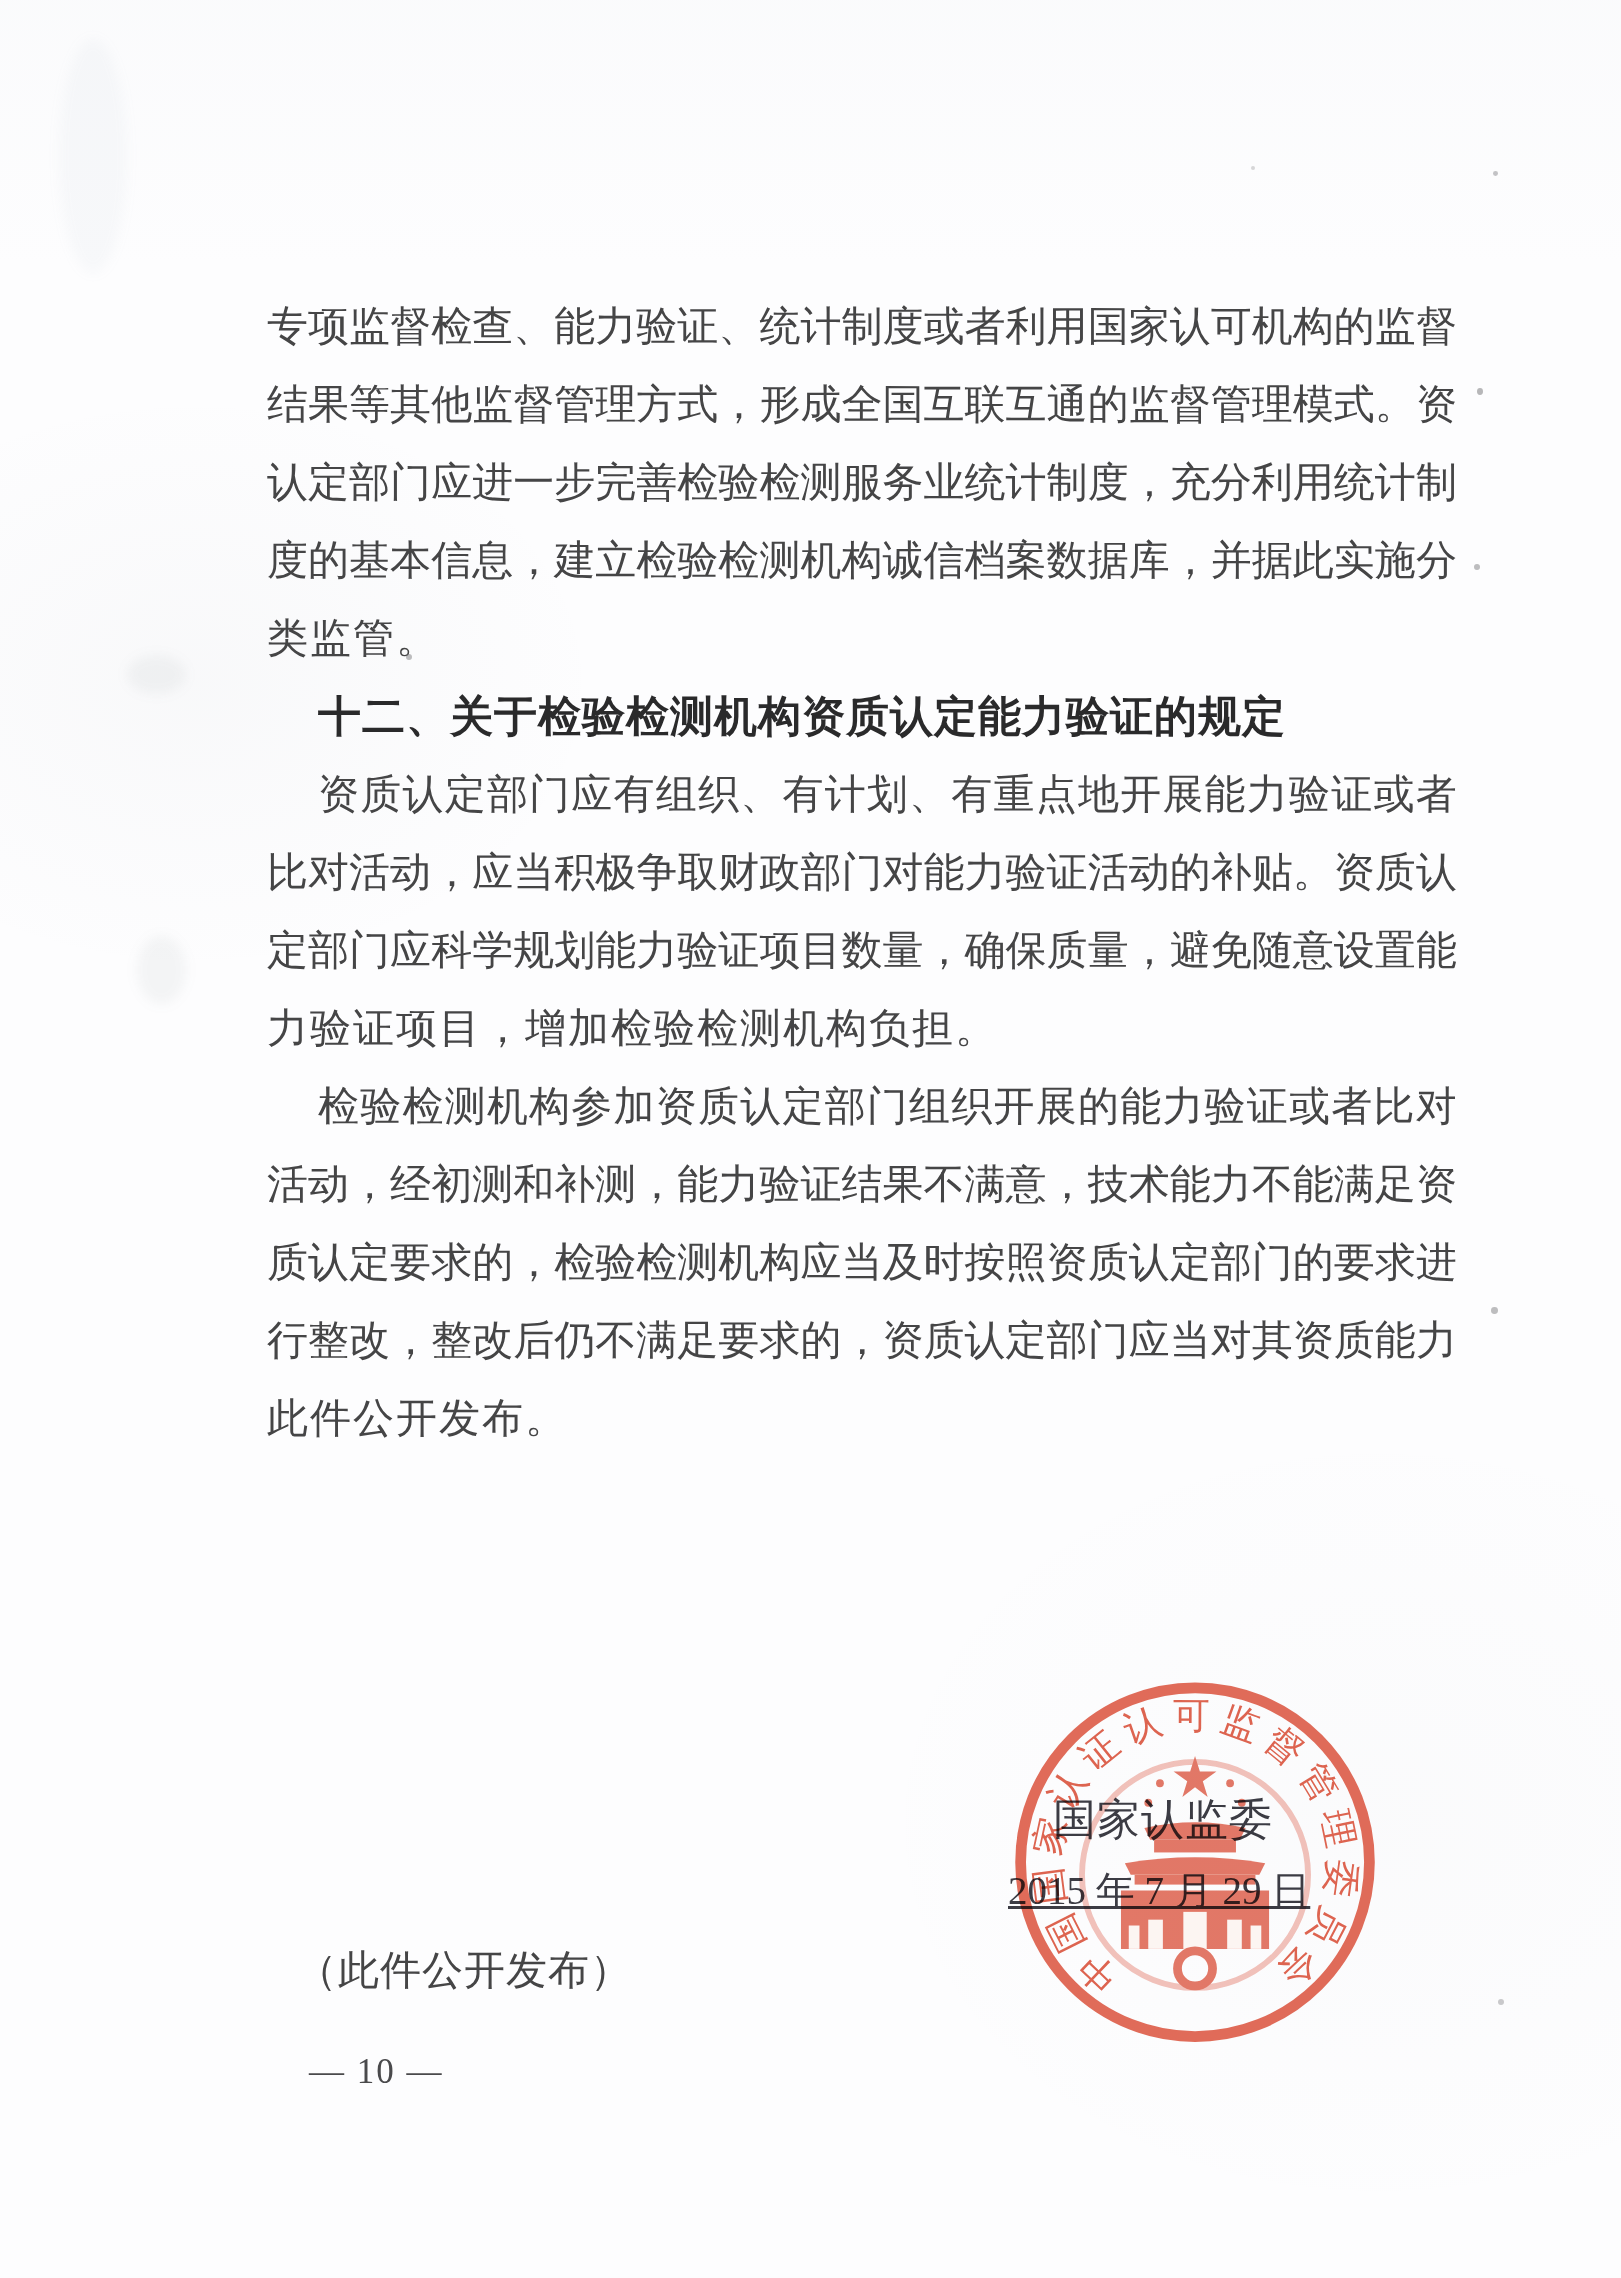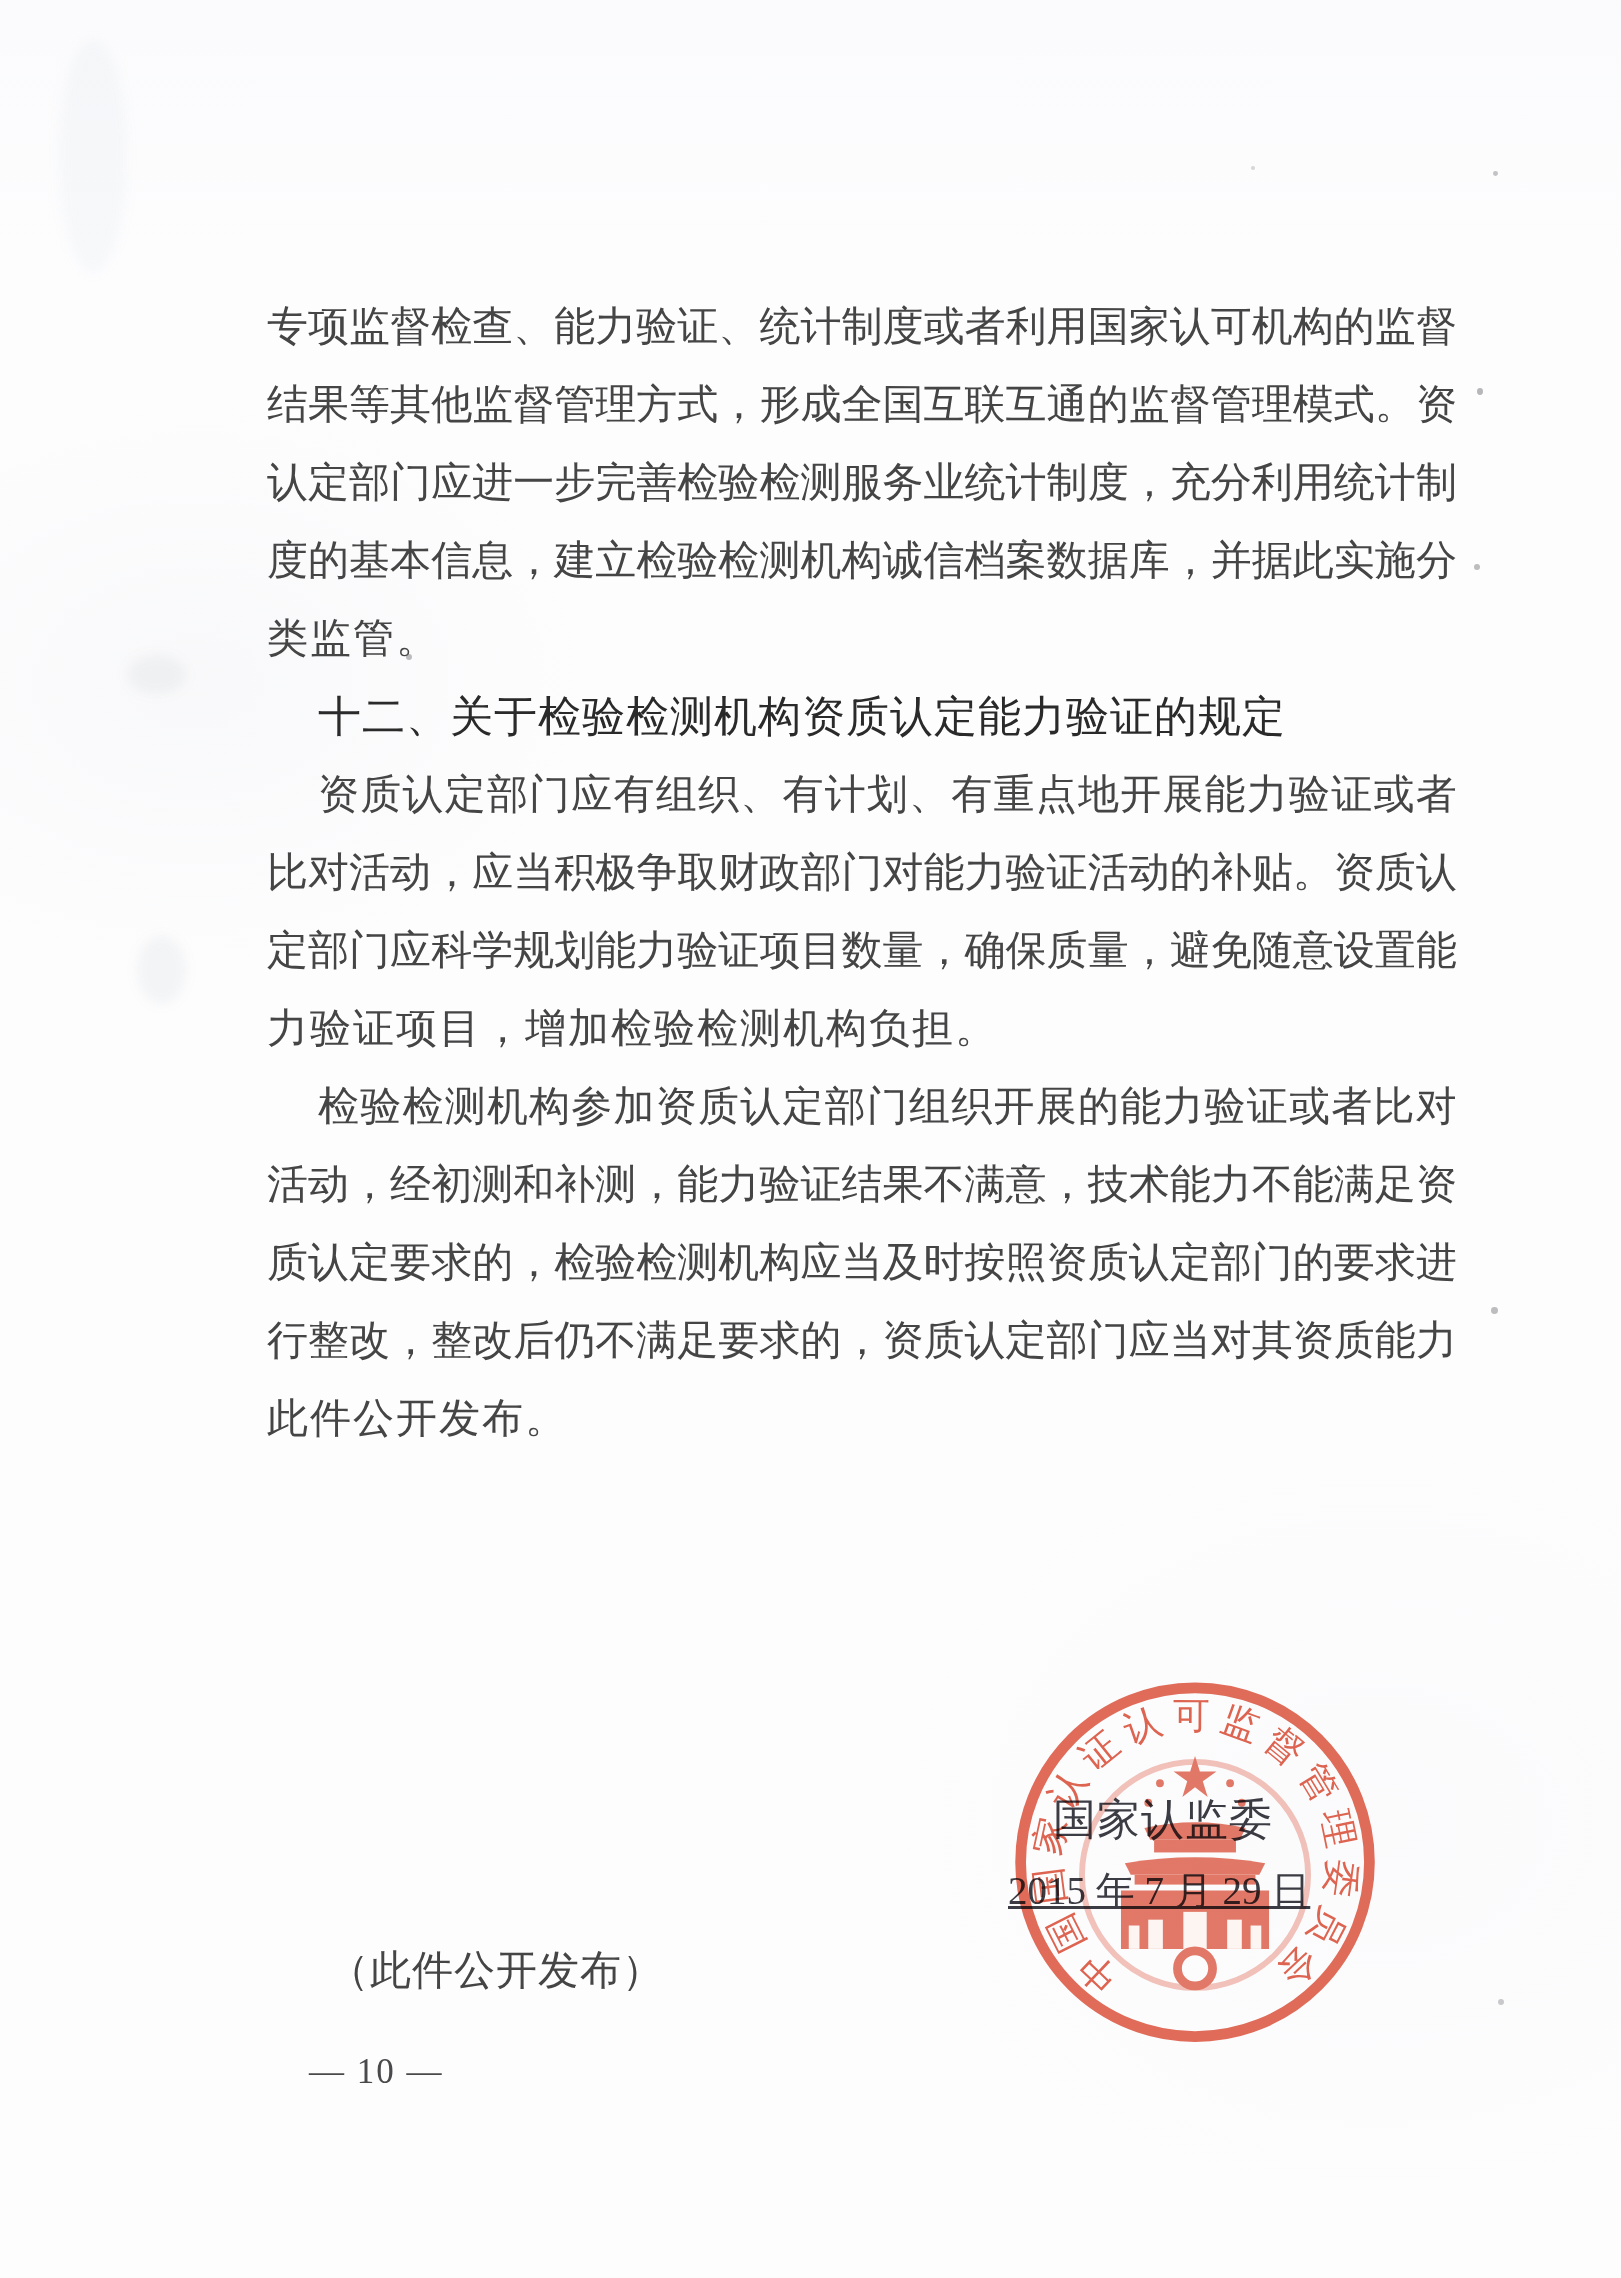--- a/index.html
+++ b/index.html
@@ -23,36 +23,36 @@
   .textcol{position:absolute;left:267px;top:287px;width:1190px;}
   .line{
     height:78px;line-height:78px;
     font-size:41px;color:#454546;
     letter-spacing:2px;white-space:nowrap;
   }
   .line.just{display:flex;justify-content:space-between;letter-spacing:0;}
   .line.ind{padding-left:51px;}
   .line.head{
     font-family:"Liberation Sans","DejaVu Sans",sans-serif;
-    font-weight:400;font-size:43px;color:#2a2a2b;letter-spacing:1px;
+    font-weight:700;font-size:43px;color:#2a2a2b;letter-spacing:1px;
   }
   .seal{position:absolute;left:1006px;top:1674px;width:380px;height:390px;opacity:0.92;}
   .sign-org{
     position:absolute;left:1053px;top:1796px;
     font-size:43px;color:#3c3c44;letter-spacing:1px;line-height:1.1;
     mix-blend-mode:multiply;white-space:nowrap;
   }
   .sign-date{
     position:absolute;left:1008px;top:1870px;
     font-size:39px;color:#3c3c44;line-height:1.1;
     mix-blend-mode:multiply;white-space:nowrap;text-decoration:underline;
   }
   .footnote{
     position:absolute;left:296px;top:1943px;
-    font-size:41px;color:#454546;letter-spacing:1px;white-space:nowrap;margin-left:32px;
+    font-size:41px;color:#454546;letter-spacing:1px;white-space:nowrap;
   }
   .pagenum{
     position:absolute;left:293px;top:2052px;
     font-size:35px;color:#4a4a4c;white-space:nowrap;letter-spacing:2px;margin-left:16px;
   }
   .speck{position:absolute;border-radius:50%;background:#7d7d80;}
   .smudge{position:absolute;border-radius:50%;filter:blur(5.9px);background:rgba(90,95,100,0.06);}
 </style>
 </head>
 <body>

